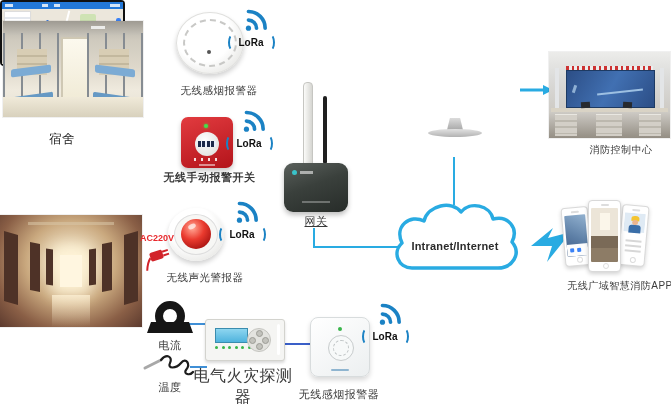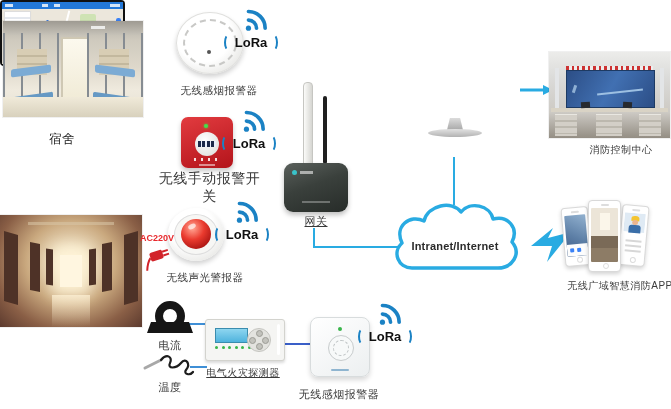--- a/index.html
+++ b/index.html
@@ -8,21 +8,21 @@
   .label{position:absolute;color:#3a3a3a;font-size:11px;text-align:center;z-index:5;letter-spacing:.5px;}
   .label.big{font-size:12.5px;color:#222;}
   .label.sm{font-size:10px;}
   svg.overlay{position:absolute;left:0;top:0;z-index:1;}
   .device{position:absolute;z-index:3;}
 
   
   .lora{position:absolute;width:46px;display:flex;flex-direction:column;align-items:center;z-index:4;}
   .lora svg.wifi{width:28px;height:28px;margin-left:10px;}
   .lora-w{display:flex;align-items:center;gap:2px;margin-top:1px;}
-  .lora-text{font-weight:bold;font-size:13px;color:#101010;}
+  .lora-text{font-weight:bold;font-size:10px;color:#101010;}
   .arc{width:5px;height:13px;border:2px solid transparent;border-radius:50%;display:inline-block;}
   .arc.l{border-left-color:#1b82c4;}
   .arc.r{border-right-color:#1b82c4;}
 
   
   .photo{position:absolute;overflow:hidden;z-index:2;box-shadow:0 0 0 1px rgba(0,0,0,.06);}
   .dorm{left:3px;top:21px;width:140px;height:96px;background:linear-gradient(180deg,#b3afa6 0%,#cfcabe 20%,#ded8cb 48%,#efeade 72%,#e6e0d2 100%);}
   .dorm .ceiling{position:absolute;left:0;top:0;width:100%;height:14px;background:linear-gradient(#9e9a92,#c6c2b8);}
   .dorm .lamp{position:absolute;left:88px;top:5px;width:14px;height:3px;background:#ececea;}
   .dorm .door{position:absolute;left:58px;top:16px;width:24px;height:60px;background:linear-gradient(#fcf9ee,#f1ebd7);border:2px solid #cfc8b4;}
@@ -256,21 +256,21 @@
           <path d="M6,6 A15.5,15.5 0 0 1 21.5,21.5"></path>
       </g>
         <circle cx="6" cy="21.5" r="2.4" fill="#1b82c4"></circle>
     </svg>
     <div class="lora-w">
       <span class="arc l"></span>
       <span class="lora-text">LoRa</span>
       <span class="arc r"></span>
     </div>
   </div>
-  <div class="label sm" style="left:157px;top:170px;width:105px;font-size:14px;">无线手动报警开关</div>
+  <div class="label sm" style="left:157px;top:170px;width:105px;font-size:11px;font-weight:bold;">无线手动报警开关</div>
 
   <div class="device siren">
     <div class="ring"></div>
     <div class="dome"></div>
     <div class="glare"></div>
   </div>
   <div class="ac-label">AC220V</div>
   <div class="lora" style="left:219px;top:197px;">
     <svg class="wifi" viewBox="0 0 26 26">
       <g fill="none" stroke="#1b82c4" stroke-width="3.4" stroke-linecap="round">
@@ -389,21 +389,21 @@
         <i></i>
       </div>
     <div class="pad">
       <i style="left:8px;top:1px;"></i>
         <i style="left:8px;bottom:1px;"></i>
       <i style="left:1px;top:8px;"></i>
         <i style="right:1px;top:8px;"></i>
     </div>
     <div class="glare"></div>
   </div>
-  <div class="label sm" style="left:193px;top:366px;width:100px;font-size:10px;text-decoration:underline;">电气火灾探测器</div>
+  <div class="label sm" style="left:193px;top:366px;width:100px;font-size:16px;">电气火灾探测器</div>
 
   <div class="device wim">
     <div class="led"></div>
     <div class="btn">
         <i></i>
       </div>
     <div class="brand"></div>
   </div>
   <div class="lora" style="left:362px;top:299px;">
     <svg class="wifi" viewBox="0 0 26 26">

